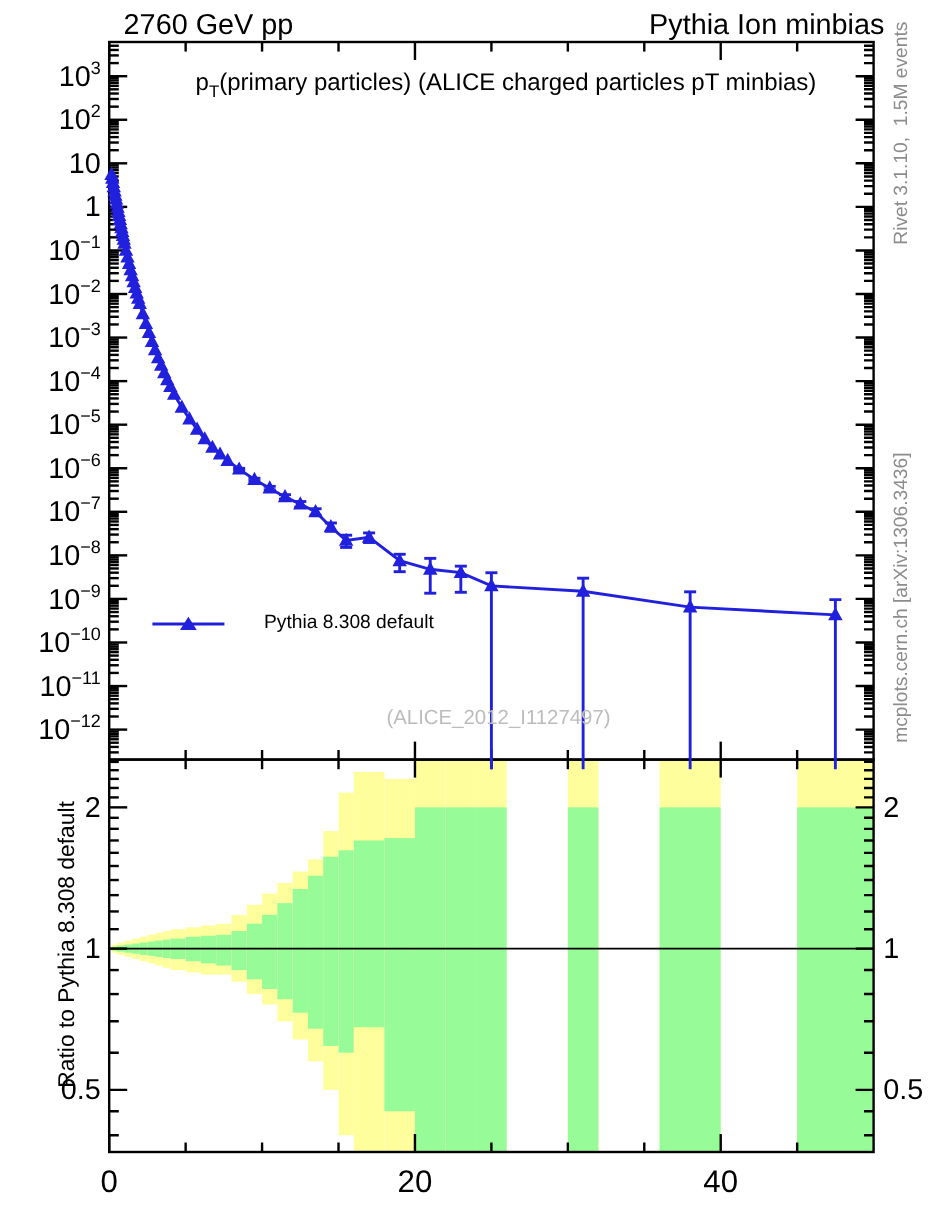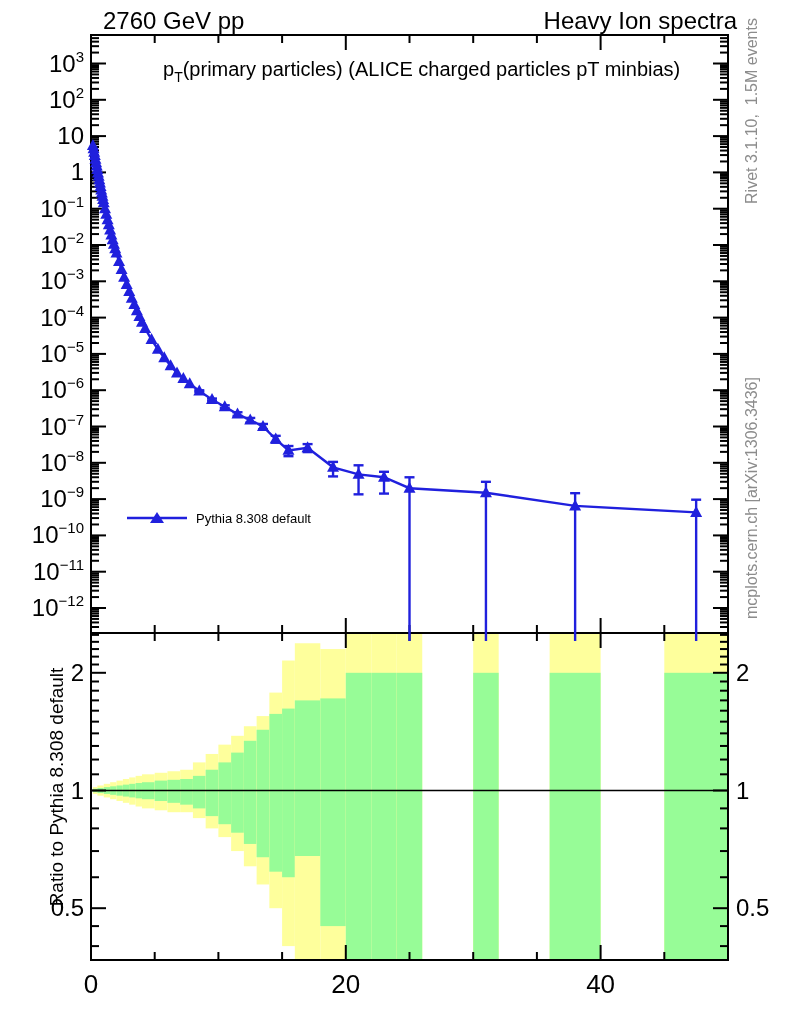--- a/index.html
+++ b/index.html
@@ -4,21 +4,21 @@
 <style>
   html,body{margin:0;padding:0;background:#ffffff;}
   .page{position:relative;width:786px;height:1024px;background:#ffffff;overflow:hidden;
         font-family:"Liberation Sans",sans-serif;color:#000;}
   .page svg{position:absolute;left:0;top:0;}
   .hdr{position:absolute;top:8px;font-size:24px;line-height:26px;white-space:pre;}
   .hdr-left{left:103px;}
   .hdr-right{right:49px;}
   .plot-title{position:absolute;left:163px;top:58px;font-size:20px;white-space:pre;}
   .plot-title .sub{font-size:14px;vertical-align:-6px;}
-  .legend{position:absolute;left:126px;top:510px;display:flex;align-items:center;font-size:13px;}
+  .legend{position:absolute;left:126px;top:510px;display:flex;align-items:flex-end;font-size:16px;gap:24px;}
   .legend .lg-marker{position:static;margin-right:8px;}
   .watermark{position:absolute;left:322px;top:588px;font-size:17px;color:#bcbcbc;white-space:pre;}
   .vnote{position:absolute;transform:rotate(-90deg);transform-origin:center;
          font-size:16px;color:#8c8c8c;text-align:center;white-space:pre;}
   .vnote-top{width:220px;left:642px;top:102px;}
   .vnote-bottom{width:290px;left:607px;top:489px;}
   .ratio-ylabel{position:absolute;transform:rotate(-90deg);transform-origin:center;
         width:300px;left:-93px;top:776px;font-size:19px;color:#000;text-align:center;white-space:pre;}
 </style>
 </head>
@@ -594,30 +594,31 @@
       <path d="M 327.06,471.8352761388813 L 339.06,471.8352761388813 L 333.06,460.8352761388813 Z" fill="#2020dd"></path>
       <path d="M 352.54,478.8709430832662 L 364.54,478.8709430832662 L 358.54,467.8709430832662 Z" fill="#2020dd"></path>
       <path d="M 378.02,481.745222314795 L 390.02,481.745222314795 L 384.02,470.745222314795 Z" fill="#2020dd"></path>
       <path d="M 403.5,492.67261115739745 L 415.5,492.67261115739745 L 409.5,481.67261115739745 Z" fill="#2020dd"></path>
       <path d="M 479.94,497.2078872962788 L 491.94,497.2078872962788 L 485.94,486.2078872962788 Z" fill="#2020dd"></path>
       <path d="M 569.12,510.39124515386436 L 581.12,510.39124515386436 L 575.12,499.39124515386436 Z" fill="#2020dd"></path>
       <path d="M 690.15,516.905095062461 L 702.15,516.905095062461 L 696.15,505.905095062461 Z" fill="#2020dd"></path>
     </svg>
 
   <div class="hdr hdr-left">2760 GeV pp</div>
-  <div class="hdr hdr-right">Heavy Ion spectra</div>
+  <div class="hdr hdr-right">Pythia Ion minbias</div>
 
   <div class="plot-title"><span>p</span><span class="sub">T</span><span>(primary particles) (ALICE charged particles pT minbias)</span></div>
 
   <div class="legend">
     <svg class="lg-marker" width="62" height="16">
       <line x1="1" y1="8" x2="61" y2="8" stroke="#2020dd" stroke-width="2.5"></line>
       <path d="M 24,13 L 38,13 L 31,2 Z" fill="#2020dd"></path>
     </svg>
     <span>Pythia 8.308 default</span>
   </div>
 
+  <div class="watermark">(ALICE_2012_I1127497)</div>
 
   <div class="vnote vnote-top">Rivet 3.1.10,  1.5M events</div>
   <div class="vnote vnote-bottom">mcplots.cern.ch [arXiv:1306.3436]</div>
 
   <div class="ratio-ylabel">Ratio to Pythia 8.308 default</div>
 </div>
 
 </body></html>

